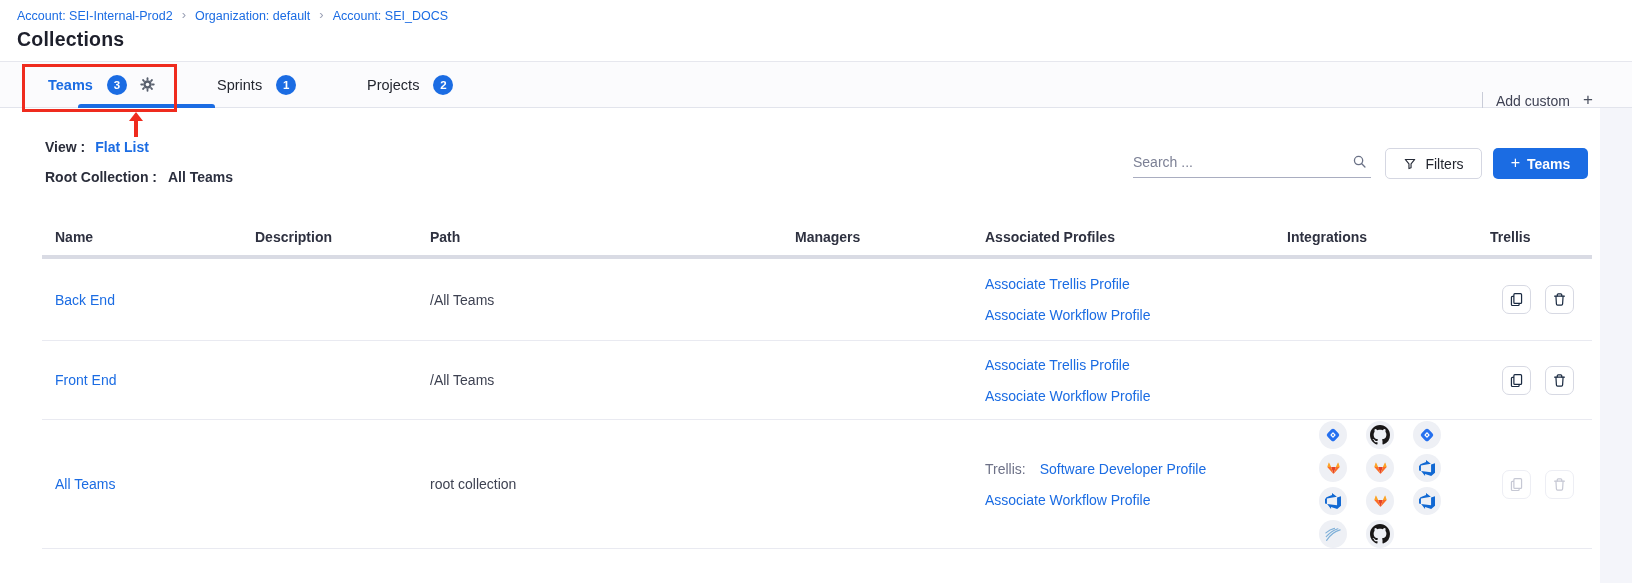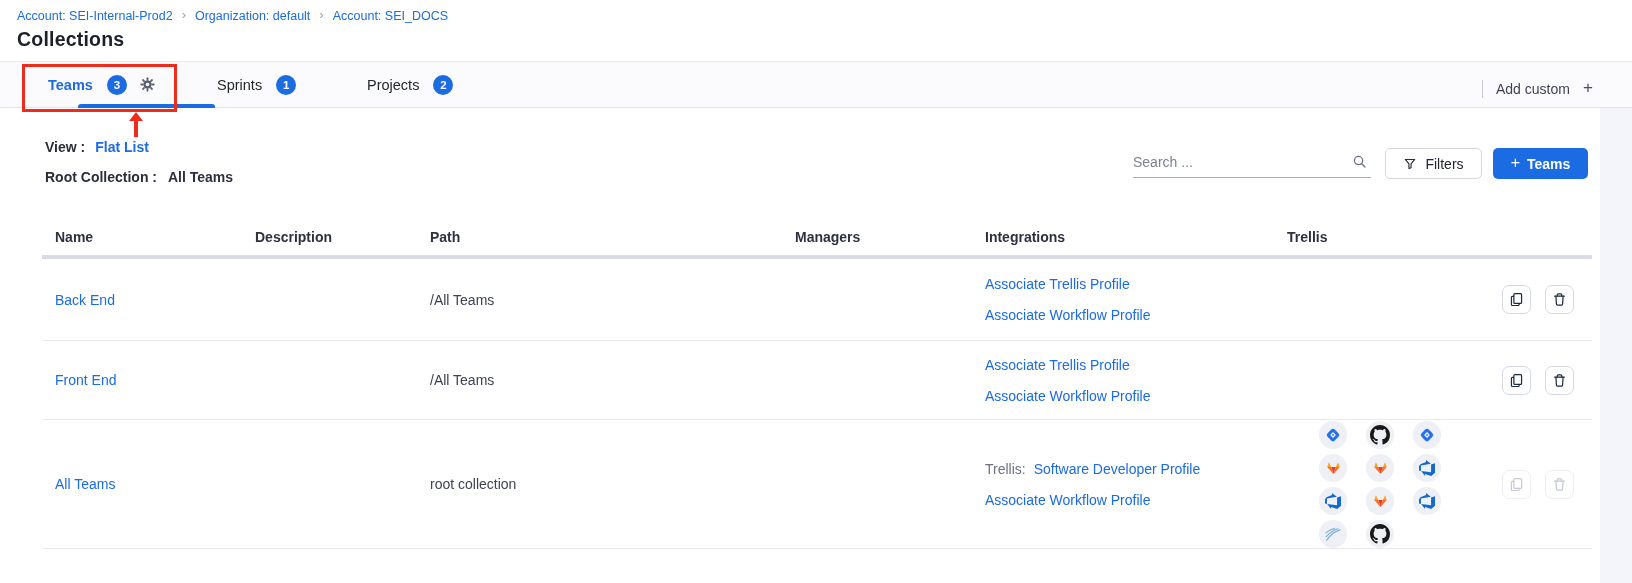--- a/index.html
+++ b/index.html
@@ -23,21 +23,21 @@
   .tab{position:absolute;top:0;height:100%;display:flex;align-items:center;gap:9px;cursor:pointer;}
   .tab-teams{left:48px;}
   .tab-sprints{left:217px;}
   .tab-projects{left:367px;}
   .tab-label{font-size:14.5px;color:#23262f;}
   .tab-teams .tab-label{color:var(--accent);font-weight:700;}
   .tab-badge{width:20px;height:20px;border-radius:50%;background:var(--accent);color:#fff;
     font-size:11.5px;font-weight:700;display:flex;align-items:center;justify-content:center;margin-left:5px;}
   .tab-underline{position:absolute;left:30px;bottom:-1px;width:137px;height:4px;background:var(--accent);border-radius:3px 3px 0 0;}
   .gear{margin-left:4px;display:flex;align-items:center;}
-  .add-custom{position:absolute;left:1482px;top:4px;height:100%;display:flex;align-items:center;gap:13px;cursor:pointer;text-align:right;}
+  .add-custom{position:absolute;left:1482px;top:16px;height:100%;display:flex;align-items:center;gap:13px;cursor:pointer;text-align:right;}
   .ac-divider{width:1px;height:18px;background:#c9ccd8;}
   .ac-label{font-size:14px;color:#3f4254;}
   .ac-plus{font-size:17px;color:#4a4f5e;font-weight:400;transform:translateY(-1px);}
 
   
   .ann-box{position:absolute;left:22px;top:64px;width:155px;height:48px;border:3px solid var(--annotation-red);z-index:6;}
   .ann-arrow-head{position:absolute;left:129px;top:112px;width:0;height:0;z-index:6;
     border-left:7px solid transparent;border-right:7px solid transparent;border-bottom:9px solid var(--annotation-red);}
   .ann-arrow-stem{position:absolute;left:134px;top:120px;width:4px;height:17px;background:var(--annotation-red);z-index:6;}
 
@@ -68,21 +68,21 @@
   .tr{display:grid;grid-template-columns:200px 175px 365px 190px 302px 203px 1fr;padding-left:13px;align-items:center;}
   .thead{height:41px;border-bottom:4px solid #d9dbe4;font-size:14px;font-weight:700;color:var(--header-text);}
   .row{border-bottom:1px solid var(--row-border);font-size:14px;}
   .row-1{height:82px;}
   .row-2{height:79px;}
   .row-3{height:129px;}
   .name-link{color:var(--link);text-decoration:none;cursor:pointer;}
   .path-text{color:#3e4252;}
   .profiles{display:flex;flex-direction:column;gap:5px;line-height:26px;}
   .profile-link{color:var(--link);text-decoration:none;cursor:pointer;}
-  .trellis-line{display:flex;gap:8px;}
+  .trellis-line{display:flex;gap:14px;}
   .muted{color:var(--muted-text);}
   .actions{display:flex;gap:14px;padding-left:12px;}
   .icon-btn{width:29px;height:29px;background:#fff;border:1px solid #d7d9e3;border-radius:7px;color:#1b2b42;
     display:flex;align-items:center;justify-content:center;cursor:pointer;}
   .icon-btn.disabled{border-color:#edeef4;color:#c6c8d4;cursor:default;}
   .int-grid{padding-left:32px;display:grid;grid-template-columns:repeat(3,28px);gap:5px 19px;}
   .int-avatar{width:28px;height:28px;border-radius:50%;background:#eef0f5;display:flex;align-items:center;justify-content:center;overflow:hidden;}
 </style>
 </head>
 <body>
@@ -171,20 +171,21 @@
     <span class="plus">+</span>
     <span>Teams</span>
   </button>
 
   <div class="table">
     <div class="tr thead">
       <div>Name</div>
       <div>Description</div>
       <div>Path</div>
       <div>Managers</div>
+      <div>Associated Profiles</div>
       <div>Integrations</div>
       <div>Trellis</div>
     </div>
 
     <div class="tr row row-1">
       <div><a href="#" class="name-link">Back End</a></div>
       <div></div>
       <div class="path-text">/All Teams</div>
       <div></div>
       <div class="profiles">

